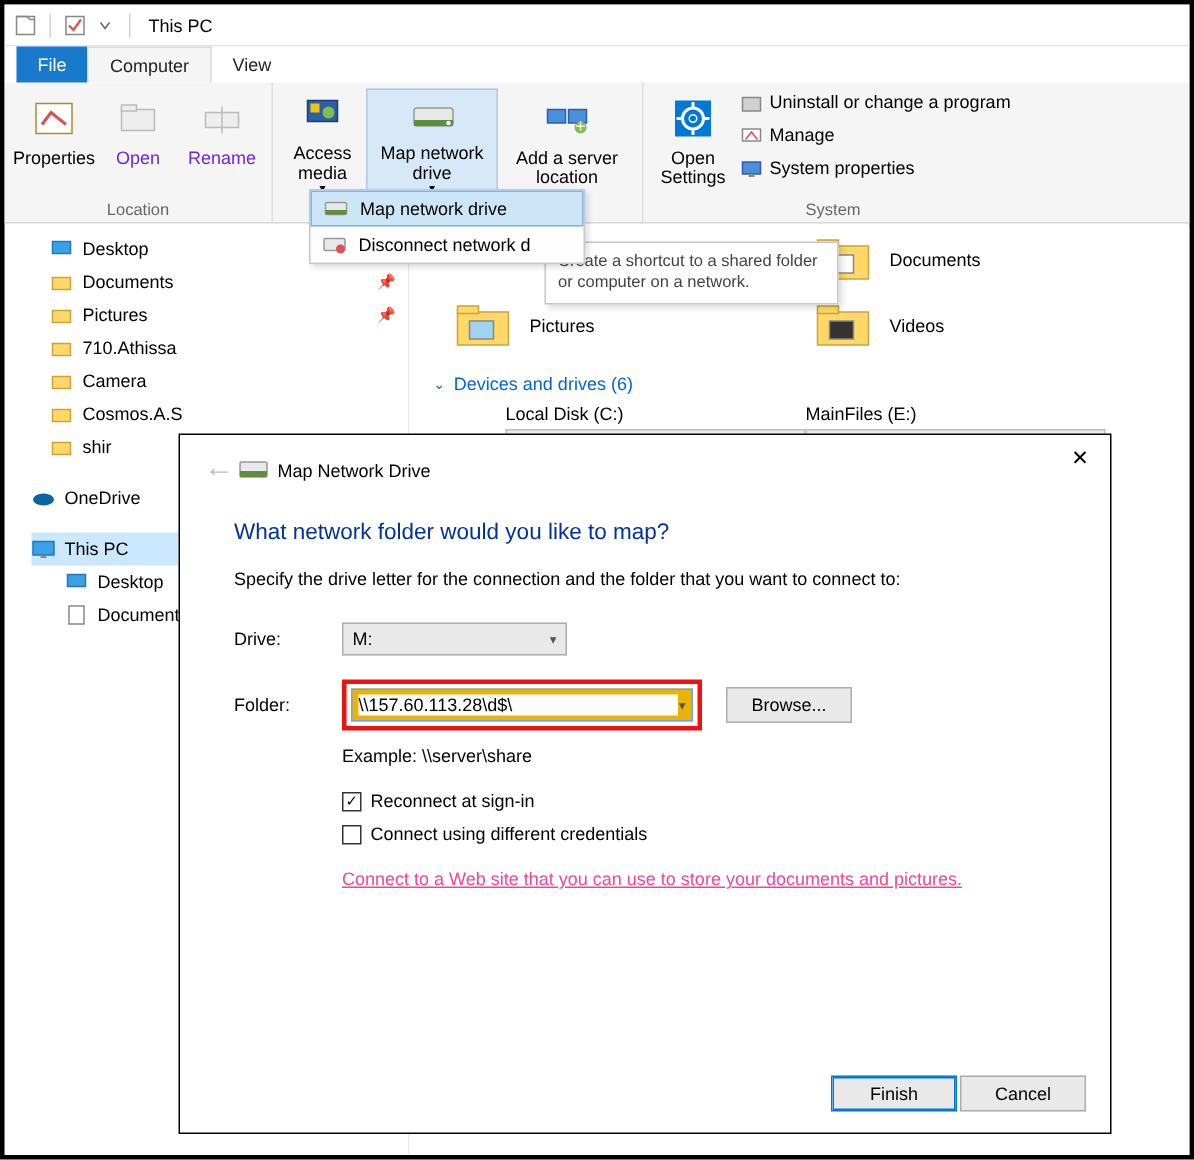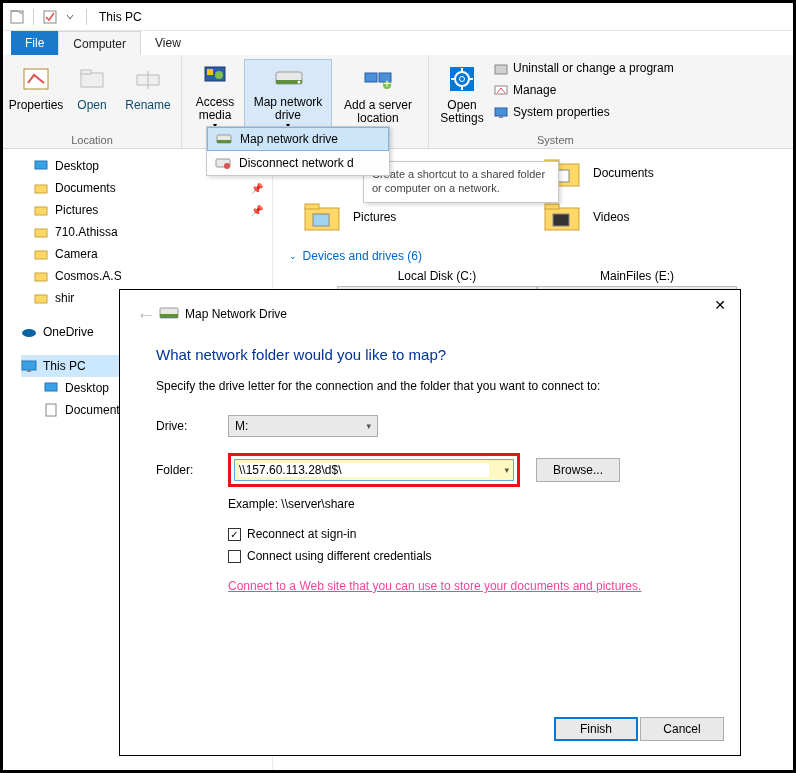--- a/index.html
+++ b/index.html
@@ -20,21 +20,21 @@
 
 
 .ribbon { height: 94px; background: #f5f5f5; border-bottom: 1px solid #d8d8d8; display: flex; }
 .group { border-right: 1px solid #e0e0e0; padding: 4px 6px 2px 6px; display: flex; flex-direction: column; }
 .group-body { flex: 1; display: flex; align-items: flex-start; gap: 2px; }
 .group-title { text-align: center; color: #666; font-size: 11px; padding-top: 2px; }
 .rbtn { display: flex; flex-direction: column; align-items: center; justify-content: flex-start; width: 54px; height: 72px; padding: 4px 2px 0 2px; text-align: center; line-height: 1.1; cursor: default; }
 .rbtn.wide { width: 88px; }
 .rbtn.highlight { border: 1px solid #a8c8e4; background: #d7e8f8; }
 .rbtn .icn { width: 32px; height: 32px; margin-bottom: 4px; display:flex; align-items:center; justify-content:center; }
-.rbtn.disabled { color: #0c4a6e; }
+.rbtn.disabled { color: #6d28d9; }
 
 .rlist { display:flex; flex-direction:column; gap:2px; padding-top:2px; }
 .rlist-item { display:flex; align-items:flex-start; gap:4px; height:20px; padding:0 2px; cursor:default; }
 .rlist-item .sicn { width:16px; height:16px; display:flex; align-items:center; justify-content:center; }
 
 
 .dropdown { position: absolute; left: 203px; top: 123px; width: 184px; background: #fdfdfd; border: 1px solid #c8c8c8; box-shadow: 2px 2px 4px rgba(0,0,0,0.15); z-index: 20; }
 .dd-item { display:flex; align-items:center; height: 24px; padding: 0 8px; gap: 8px; cursor:default; }
 .dd-item.hover { background: #cde6f7; border: 1px solid #7eb4ea; }
 .dd-item .sicn { width:16px; height:16px; display:flex;align-items:center;justify-content:center; }
@@ -50,41 +50,41 @@
 .tree-item.selected { background:#cce8ff; }
 .tree-sub { padding-left: 22px; }
 .pin { margin-left:auto; margin-right:8px; color:#888; font-size:10px; }
 
 
 .content { position:absolute; left:270px; top:148px; right:0; bottom:0; background:#fff; }
 .folder-grid { display:flex; flex-wrap:wrap; padding-left: 30px; }
 .folder-cell { width: 240px; height: 44px; display:flex; align-items:center; gap:12px; }
 .folder-cell .ficn{ width:38px; height:38px; display:flex; align-items:center; justify-content:center; }
 .section-hdr { color:#0066cc; padding:10px 0 6px 16px; display:flex; align-items:center; gap:6px; }
-.drive-row { display:flex; padding-left: 64px; text-align: center; }
+.drive-row { display:flex; padding-left: 64px; }
 .drive { width: 200px; }
 .drive .label{ padding-bottom:3px; }
 .drive .bar{ height:14px; border:1px solid #bdbdbd; background:#eaeaea; position:relative; }
 
 
 .dialog { position:absolute; left:116px; top:286px; width:622px; height:467px; background:#fff; border:1px solid #000; z-index:50; }
 .dlg-top { height: 48px; display:flex; align-items:center; padding:0 10px; }
 .dlg-back { width:26px; height:26px; color:#bbb; font-size:20px; padding:0 6px; }
 .dlg-icon { width:20px; height:20px; margin: 0 6px 0 3px; }
 .dlg-title { color:#000; }
 .dlg-close { position:absolute; right:6px; top:4px; width:28px; height:22px; display:flex; align-items:center; justify-content:center; cursor:default; font-size:14px; }
 .dlg-body { padding: 0 36px; }
 .dlg-h1 { color:#003399; font-size:15px; font-weight:400; margin: 8px 0 16px 0; }
 .dlg-p { color:#000; margin-bottom: 22px; }
 .form-row { display:flex; align-items:center; margin-bottom: 16px; }
 .form-label { width:72px; }
 .select { display:flex; align-items:center; justify-content:space-between; width:150px; height:22px; border:1px solid #adadad; background:#e9e9e9; padding:0 6px; cursor:default; }
 .select .chev{ font-size:9px; color:#555; }
 .folder-wrap { border:3px solid #e11; padding:3px; display:flex; align-items:center; }
-.combo { width:280px; height:22px; border:1px solid #6aa7dc; background:#fef9c3; padding:0 4px; display:flex; align-items:center; justify-content:space-between; }
+.combo { width:228px; height:22px; border:1px solid #6aa7dc; background:#eab308; padding:0 4px; display:flex; align-items:center; justify-content:space-between; }
 .combo input{ border:none; outline:none; width: 250px; font-family:inherit; font-size:12px; }
 .combo .chev{ font-size:9px; color:#555; cursor:default; }
 .browse-btn { margin-left:16px; width:84px; height:24px; border:1px solid #adadad; background:#e9e9e9; cursor:default; }
 .example { margin-left:72px; margin-top: -6px; margin-bottom: 16px; color:#000; }
 .checks { margin-left:72px; }
 .check-row { display:flex; align-items:center; gap:6px; margin-bottom:8px; cursor:default; }
 .checkbox { width:13px; height:13px; border:1px solid #333; display:flex; align-items:center; justify-content:center; font-size:10px; }
 .link { color:#ec4899; text-decoration:underline; cursor:default; margin-left:72px; display:inline-block; margin-top:8px; }
 .dlg-buttons { position:absolute; right:16px; bottom:14px; display:flex; gap:2px; }
 .btn { width:84px; height:24px; border:1px solid #adadad; background:#e9e9e9; cursor:default; }

